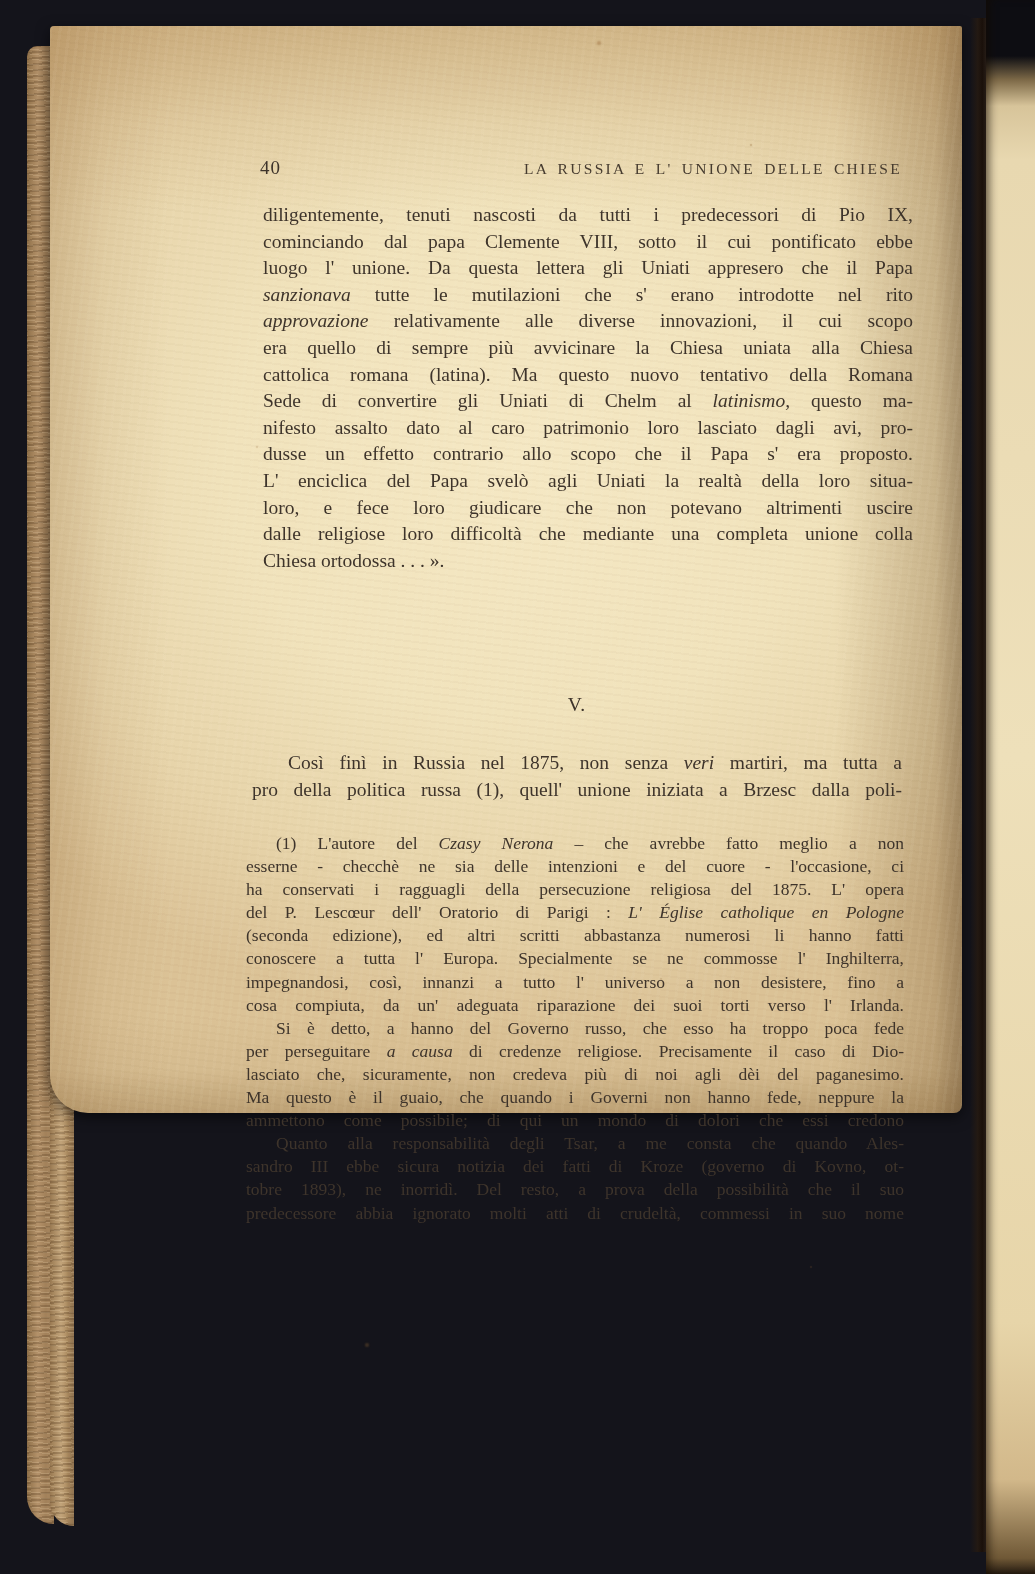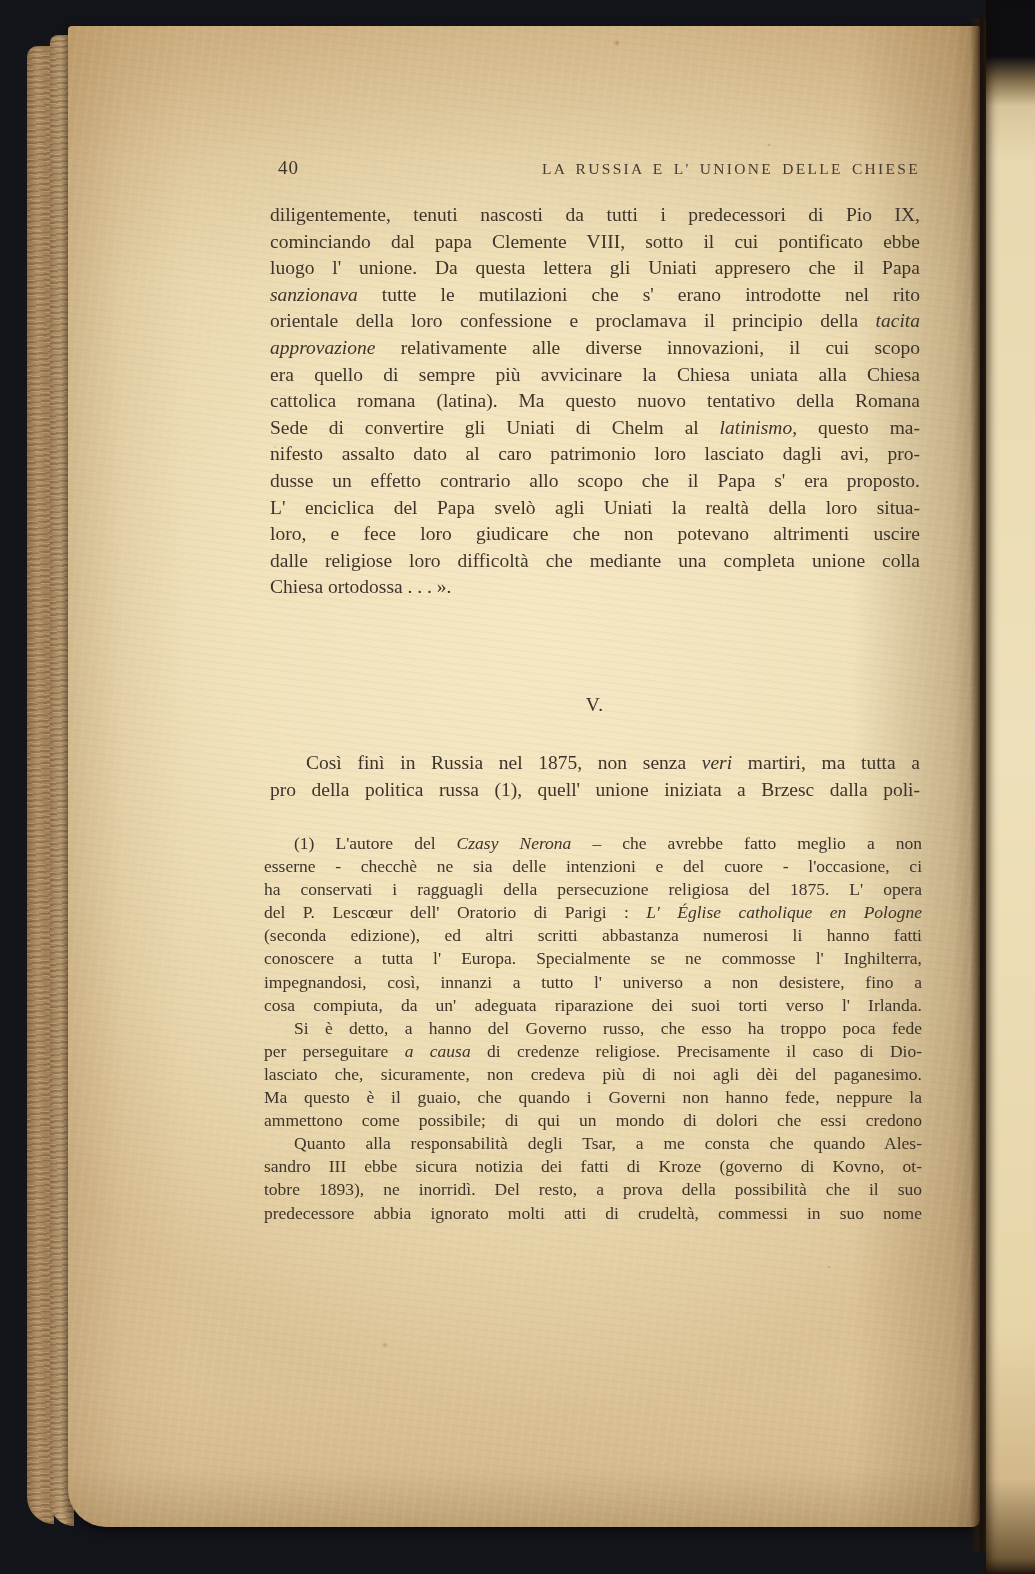--- a/index.html
+++ b/index.html
@@ -28,21 +28,21 @@
     background:linear-gradient(90deg,#9a7a52 0%,#c2a47a 45%,#b08e63 75%,#c9ab81 100%);
     box-shadow:inset -4px 0 5px rgba(60,35,10,.4);
   }
   .edge-texture{position:absolute;inset:0;border-radius:inherit;
     background:
       repeating-linear-gradient(174deg, rgba(55,32,10,.20) 0 2px, rgba(0,0,0,0) 2px 6px),
       repeating-linear-gradient(186deg, rgba(255,236,200,.16) 0 1px, rgba(0,0,0,0) 1px 5px);
   }
   
   .book-page{
-    position:absolute;left:68px;top:26px;width:912px;height:1501px;
+    position:absolute;left:50px;top:26px;width:912px;height:1087px;
     border-radius:4px 2px 8px 38px;
     background:
       linear-gradient(180deg, rgba(166,124,70,.34) 0%, rgba(166,124,70,.10) 9%, rgba(0,0,0,0) 17%),
       linear-gradient(90deg, rgba(145,105,58,.26) 0%, rgba(145,105,58,.08) 6%, rgba(0,0,0,0) 13%, rgba(0,0,0,0) 86%, rgba(110,78,38,.28) 97%, rgba(80,52,22,.45) 100%),
       linear-gradient(0deg, rgba(120,85,40,.30) 0%, rgba(120,85,40,.06) 4%, rgba(0,0,0,0) 9%),
       radial-gradient(ellipse 72% 52% at 52% 40%, #f5e8c4 0%, #f1e3bc 45%, #e7d4aa 76%, #dbc296 100%);
     box-shadow:0 4px 14px rgba(0,0,0,.55);
     font-family:Liberation Serif, serif;
   }
   .grain{position:absolute;inset:0;border-radius:inherit;pointer-events:none;
@@ -73,21 +73,21 @@
   }
   
   .text-layer{position:absolute;inset:0;}
   .page-header{position:absolute;top:131px;left:202px;width:650px;height:24px;}
   .page-number{position:absolute;left:8px;top:0;font-size:19px;letter-spacing:1px;}
   .running-title{
     text-align:right;font-size:15.5px;letter-spacing:2.3px;word-spacing:3px;
     padding-top:3px;color:#463b2f;
   }
   .para{position:absolute;left:202px;width:650px;font-size:19.5px;line-height:26.6px;}
-  .para1{top:176px;}
+  .para1{top:176px;margin-left:11px;}
   .section-heading{
     position:absolute;top:668px;left:202px;width:650px;
     text-align:center;font-size:19.5px;letter-spacing:1px;
   }
   .para2{top:724px;}
   .footnote{position:absolute;top:806px;left:196px;width:658px;font-size:17.5px;line-height:23.1px;}
   .tline{text-align:justify;text-align-last:justify;}
   .tline.last{text-align-last:left;}
   .para .tline.indent{text-indent:36px;}
   .footnote .tline.indent{text-indent:30px;}
@@ -114,21 +114,20 @@
       <div class="page-header">
         <span class="page-number">40</span>
         <div class="running-title">LA RUSSIA E L' UNIONE DELLE CHIESE</div>
       </div>
 
       <div class="para para1">
           <div class="tline"><span>diligentemente, tenuti nascosti da tutti i predecessori di Pio IX,</span></div>
           <div class="tline"><span>cominciando dal papa Clemente VIII, sotto il cui pontificato ebbe</span></div>
           <div class="tline"><span>luogo l' unione. Da questa lettera gli Uniati appresero che il Papa</span></div>
           <div class="tline"><span class="it">sanzionava</span><span> tutte le mutilazioni che s' erano introdotte nel rito</span></div>
-          <div class="tline"><span>orientale della loro confessione e proclamava il principio della </span><span class="it">tacita</span></div>
           <div class="tline"><span class="it">approvazione</span><span> relativamente alle diverse innovazioni, il cui scopo</span></div>
           <div class="tline"><span>era quello di sempre più avvicinare la Chiesa uniata alla Chiesa</span></div>
           <div class="tline"><span>cattolica romana (latina). Ma questo nuovo tentativo della Romana</span></div>
           <div class="tline"><span>Sede di convertire gli Uniati di Chelm al </span><span class="it">latinismo,</span><span> questo ma-</span></div>
           <div class="tline"><span>nifesto assalto dato al caro patrimonio loro lasciato dagli avi, pro-</span></div>
           <div class="tline"><span>dusse un effetto contrario allo scopo che il Papa s' era proposto.</span></div>
           <div class="tline"><span>L' enciclica del Papa svelò agli Uniati la realtà della loro situa-</span></div>
           <div class="tline"><span>loro, e fece loro giudicare che non potevano altrimenti uscire</span></div>
           <div class="tline"><span>dalle religiose loro difficoltà che mediante una completa unione colla</span></div>
           <div class="tline last"><span>Chiesa ortodossa . . . ».</span></div>

